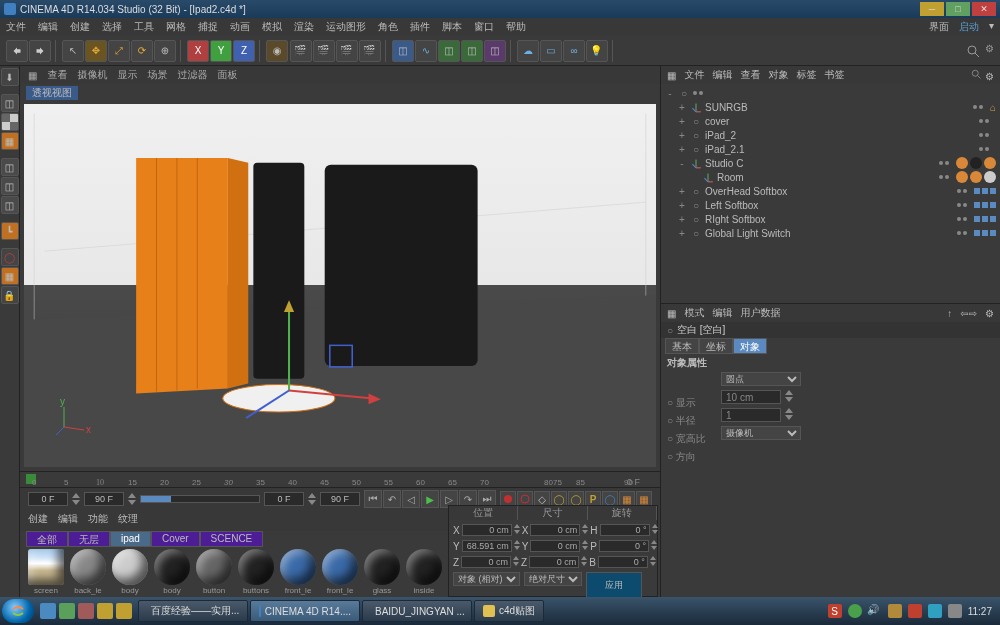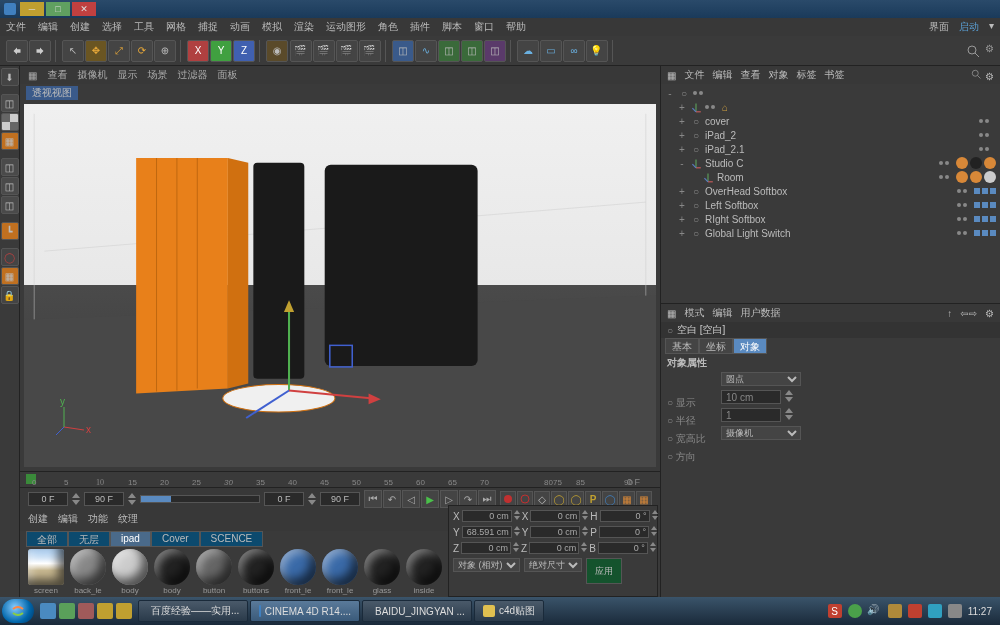--- a/index.html
+++ b/index.html
@@ -65,21 +65,21 @@
 .play-btn { width: 18px; height: 18px; background: #444; border: 1px solid #555; display: flex; align-items: center; justify-content: center; cursor: pointer; color: #aaa; }
 .play-btn.play { color: #4ac04a; }
 .rec-btns { display: flex; gap: 1px; }
 .rec-btn { width: 16px; height: 16px; background: #444; border: 1px solid #555; display: flex; align-items: center; justify-content: center; cursor: pointer; }
 .rec-btn .dot-red { width: 8px; height: 8px; background: #c03030; border-radius: 50%; }
 .rec-btn svg { width: 10px; height: 10px; }
 
 
 .bottom-tabs { height: 18px; background: #383838; display: flex; align-items: center; gap: 10px; padding: 0 8px; }
 .asset-tabs { height: 16px; display: flex; padding: 0 6px; gap: 0; }
-.asset-tab { padding: 1px 10px; background: #0c4a6e; border: 1px solid #555; cursor: pointer; }
+.asset-tab { padding: 1px 10px; background: #4c1d95; border: 1px solid #555; cursor: pointer; }
 .asset-tab.active { background: #4a6a8a; color: #fff; }
 .materials { height: 50px; display: flex; gap: 2px; padding: 2px 6px; overflow: hidden; }
 .mat { width: 40px; display: flex; flex-direction: column; align-items: center; gap: 1px; }
 .mat-ball { width: 36px; height: 36px; border-radius: 50%; box-shadow: inset -6px -6px 10px rgba(0,0,0,.6), inset 4px 4px 8px rgba(255,255,255,.4); }
 .mat-sky { background: linear-gradient(#88b8e8, #fff 40%, #c8b890 60%); border-radius: 3px; }
 .mat-label { font-size: 8px; color: #999; white-space: nowrap; overflow: hidden; width: 100%; text-align: center; }
 
 
 .right-panel { width: 340px; background: #3a3a3a; border-left: 1px solid #222; display: flex; flex-direction: column; }
 .rp-tabs { height: 18px; background: #383838; display: flex; align-items: center; gap: 8px; padding: 0 6px; }
@@ -111,37 +111,38 @@
 
 .coord-panel { position: absolute; right: 342px; bottom: 28px; width: 210px; height: 92px; background: #3a3a3a; border: 1px solid #222; }
 .coord-tabs { height: 14px; display: flex; background: #383838; }
 .coord-tab { flex: 1; text-align: center; color: #999; border-right: 1px solid #555; }
 .coord-body { padding: 2px 4px; }
 .coord-row { display: flex; align-items: center; height: 16px; gap: 2px; }
 .coord-row .axis-lbl { width: 12px; text-align: center; }
 .coord-row .cval { width: 50px; height: 12px; background: #2a2a2a; border: 1px solid #555; color: #aaa; font-size: 9px; padding: 0 2px; text-align: right; }
 .coord-apply { display: flex; gap: 4px; margin-top: 2px; }
 .coord-apply select { height: 14px; background: #444; border: 1px solid #555; color: #bbb; font-size: 9px; }
-.coord-apply button { height: 26px; background: #14532d; border: 1px solid #555; color: #bbb; padding: 0 8px; cursor: pointer; font-size: 9px; }
+.coord-apply button { height: 26px; background: #0c4a6e; border: 1px solid #555; color: #bbb; padding: 0 18px; cursor: pointer; font-size: 9px; }
 
 
 .taskbar { position: absolute; bottom: 0; left: 0; right: 0; height: 28px; background: linear-gradient(#3a546a, #1a2a3a); display: flex; align-items: center; padding: 0 2px; gap: 2px; }
 .start-orb { width: 32px; height: 24px; border-radius: 12px; background: radial-gradient(circle at 40% 35%, #8cf, #06a 60%, #036); cursor: pointer; display:flex; align-items:center; justify-content:center; }
 .task-btn { height: 22px; padding: 0 8px; background: linear-gradient(#4a5a6a, #2a3a4a); border: 1px solid #1a2a3a; border-radius: 2px; color: #ddd; display: flex; align-items: center; gap: 4px; cursor: pointer; max-width: 110px; overflow: hidden; white-space: nowrap; }
 .task-btn.active { background: linear-gradient(#5a7a9a, #3a5a7a); }
 .tray { margin-left: auto; display: flex; align-items: center; gap: 6px; color: #ddd; padding-right: 6px; }
 .tray-icon { width: 14px; height: 14px; cursor: pointer; }
 .quick-launch { display: flex; gap: 3px; padding: 0 4px; }
 .ql-icon { width: 16px; height: 16px; cursor: pointer; }
 </style>
 </head>
 <body>
 
 <div class="titlebar">
   <div class="app-icon"></div>
+  <div class="title">CINEMA 4D R14.034 Studio (32 Bit) - [Ipad2.c4d *]</div>
   <div class="win-btns">
     <div class="win-btn btn-min">─</div>
     <div class="win-btn btn-max">□</div>
     <div class="win-btn btn-close">✕</div>
   </div>
 </div>
 
 <div class="menubar" id="menubar">
     <span class="menu-item">文件</span>
     <span class="menu-item">编辑</span>
@@ -456,20 +457,21 @@
           </div>
           <div class="hrow" style="padding-left: 12px;">
             <span class="expand">+</span>
             <span class="icon">
               <svg viewBox="0 0 10 10">
                 <line x1="5" y1="9" x2="5" y2="2" stroke="#5a9a5a"></line>
                 <line x1="5" y1="9" x2="9" y2="9" stroke="#c05a5a"></line>
                 <line x1="5" y1="9" x2="2" y2="6" stroke="#5a7ac0"></line>
               </svg>
             </span>
+            <span class="name">SUNRGB</span>
             <span class="dots">
               <span class="dot" style="background: rgb(136, 136, 136);"></span>
               <span class="dot" style="background: rgb(136, 136, 136);"></span>
             </span>
             <span class="tags">
               <span style="color: rgb(208, 160, 64);">⌂</span>
             </span>
           </div>
           <div class="hrow" style="padding-left: 12px;">
             <span class="expand">+</span>
@@ -655,20 +657,25 @@
           <div class="attr-row">
             <span class="lbl">○ 方向</span>
             <select><option>摄像机</option></select>
           </div>
         </div>
     </div>
   </div>
 </div>
 
 <div class="coord-panel">
+  <div class="coord-tabs" id="coordtabs">
+      <div class="coord-tab">位置</div>
+      <div class="coord-tab">尺寸</div>
+      <div class="coord-tab">旋转</div>
+    </div>
   <div class="coord-body" id="coordbody">
       <div class="coord-row">
         <span class="axis-lbl">X</span>
         <input class="cval" value="0 cm" style="">
         <span><svg width="6" height="10">
             <path d="M3 0 L6 4 L0 4 Z M0 6 L6 6 L3 10 Z" fill="#888"></path>
           </svg></span>
         <span class="axis-lbl">X</span>
         <input class="cval" value="0 cm" style="">
         <span><svg width="6" height="10">

